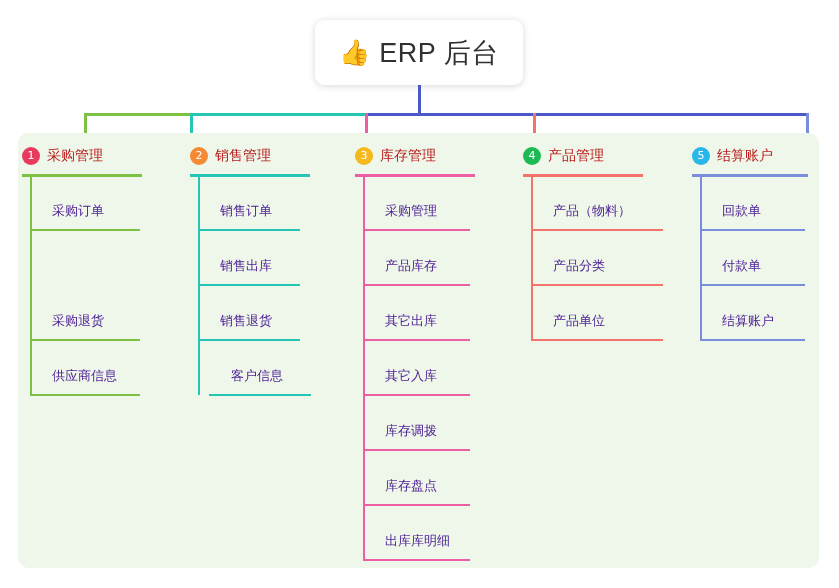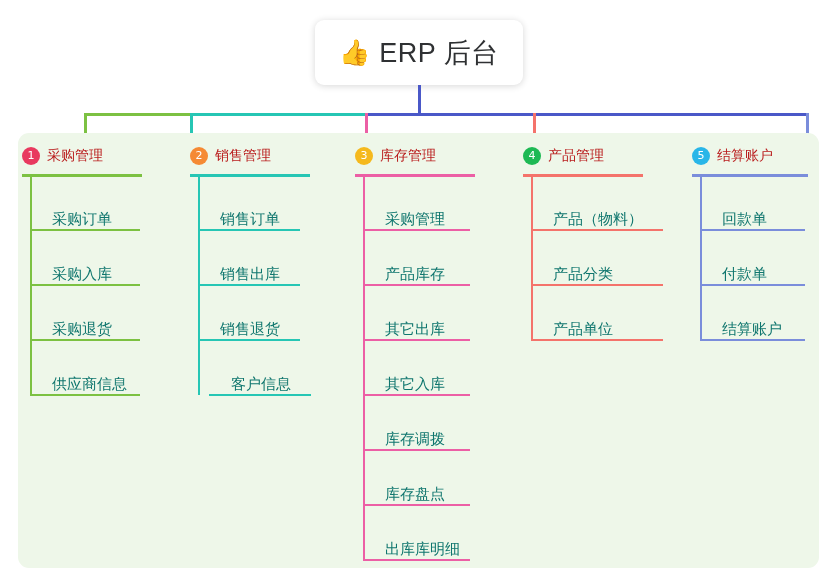--- a/index.html
+++ b/index.html
@@ -67,23 +67,23 @@
   }
   .col-title { font-size: 14px; color: #b91c1c; }
   .head-rule { position: absolute; left: 0; top: 41px; height: 3px; }
 
   
   .spine { position: absolute; width: 2px; }
 
   .item { position: absolute; }
   .item-label {
     position: absolute;
-    left: 22px; bottom: 2px;
-    font-size: 15px;
-    color: #0f766e;
+    left: 22px; bottom: 11px;
+    font-size: 13px;
+    color: #4c1d95;
     white-space: nowrap;
   }
   .item-rule { position: absolute; left: 0; bottom: 0; height: 2px; }
 </style>
 </head>
 <body>
 
 <div id="root">
 
   <div class="title-card">
@@ -110,24 +110,20 @@
         <div class="col-head">
           <span class="badge" style="background: rgb(232, 57, 95);">1</span>
           <span class="col-title">采购管理</span>
         </div>
         <div class="head-rule" style="width: 120px; background: rgb(124, 193, 66);"></div>
         <div class="spine" style="left: 8px; top: 44px; height: 218px; background: rgb(124, 193, 66);"></div>
         <div class="item" style="left: 8px; top: 64px; width: 110px; height: 34px;">
           <span class="item-label">采购订单</span>
           <div class="item-rule" style="width: 110px; background: rgb(124, 193, 66);"></div>
         </div>
-        <div class="item" style="left: 8px; top: 119px; width: 110px; height: 34px;">
-          <span class="item-label">采购入库</span>
-          <div class="item-rule" style="width: 110px; background: rgb(124, 193, 66);"></div>
-        </div>
         <div class="item" style="left: 8px; top: 174px; width: 110px; height: 34px;">
           <span class="item-label">采购退货</span>
           <div class="item-rule" style="width: 110px; background: rgb(124, 193, 66);"></div>
         </div>
         <div class="item" style="left: 8px; top: 229px; width: 110px; height: 34px;">
           <span class="item-label">供应商信息</span>
           <div class="item-rule" style="width: 110px; background: rgb(124, 193, 66);"></div>
         </div>
       </div>
       <div class="col" style="left: 190px; top: 133px; width: 200px; height: 455px;">

